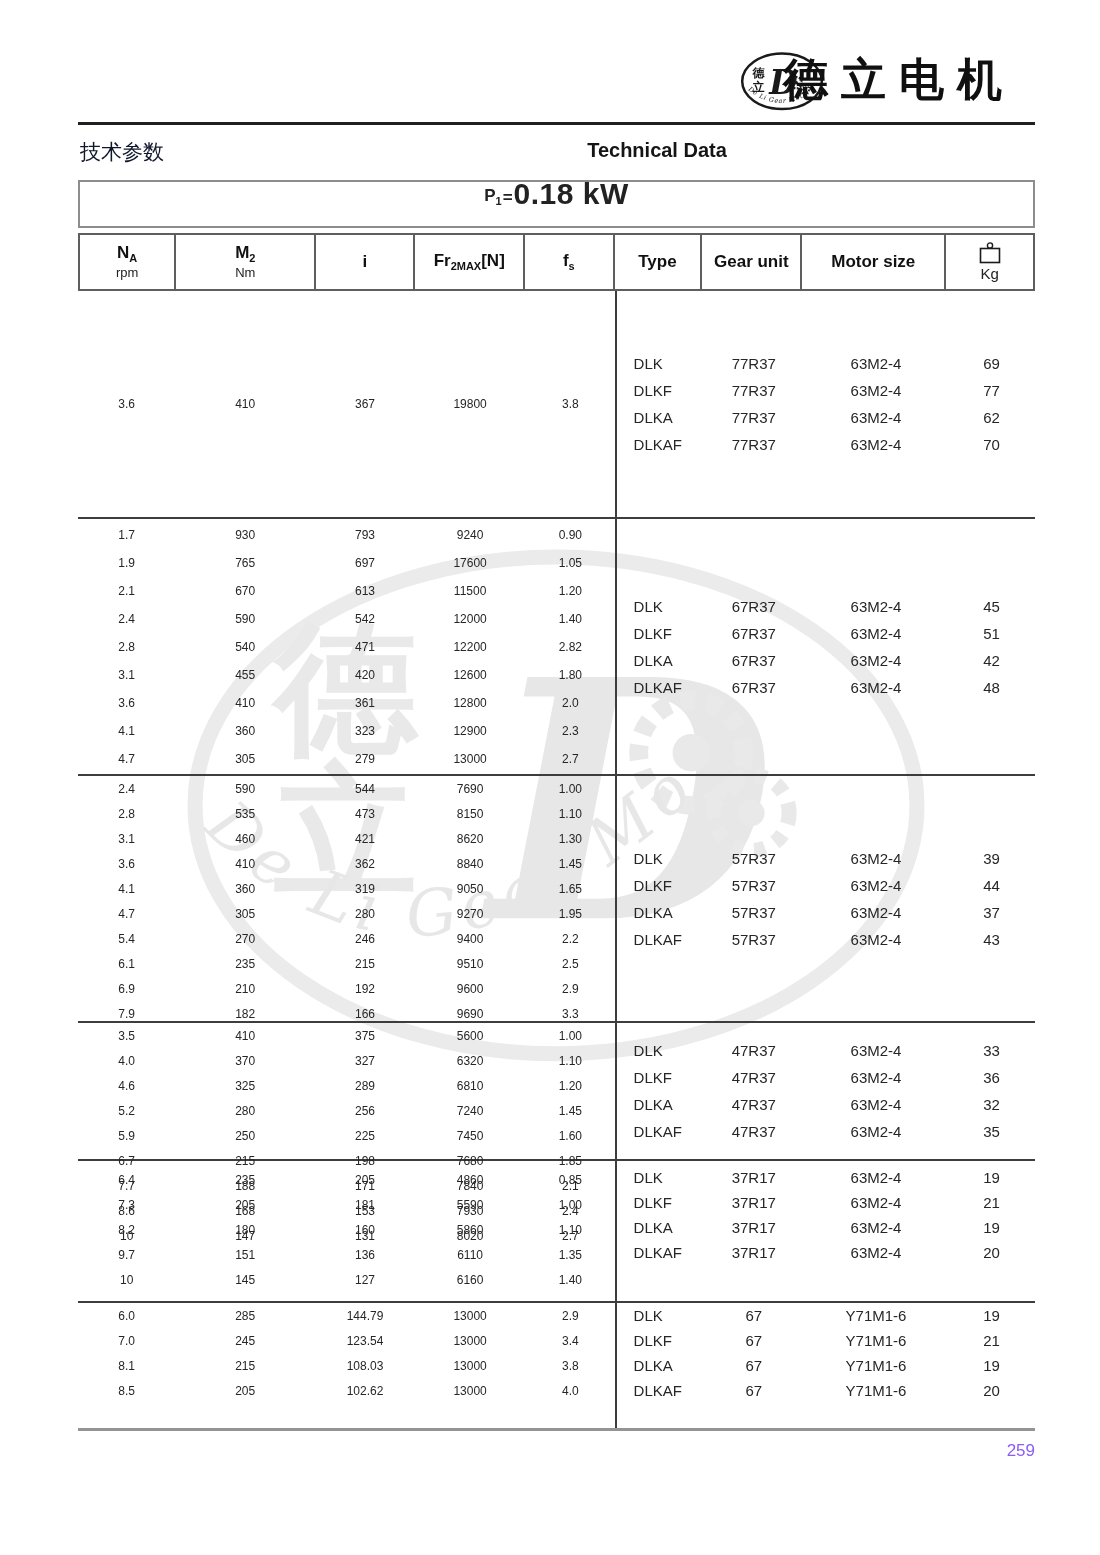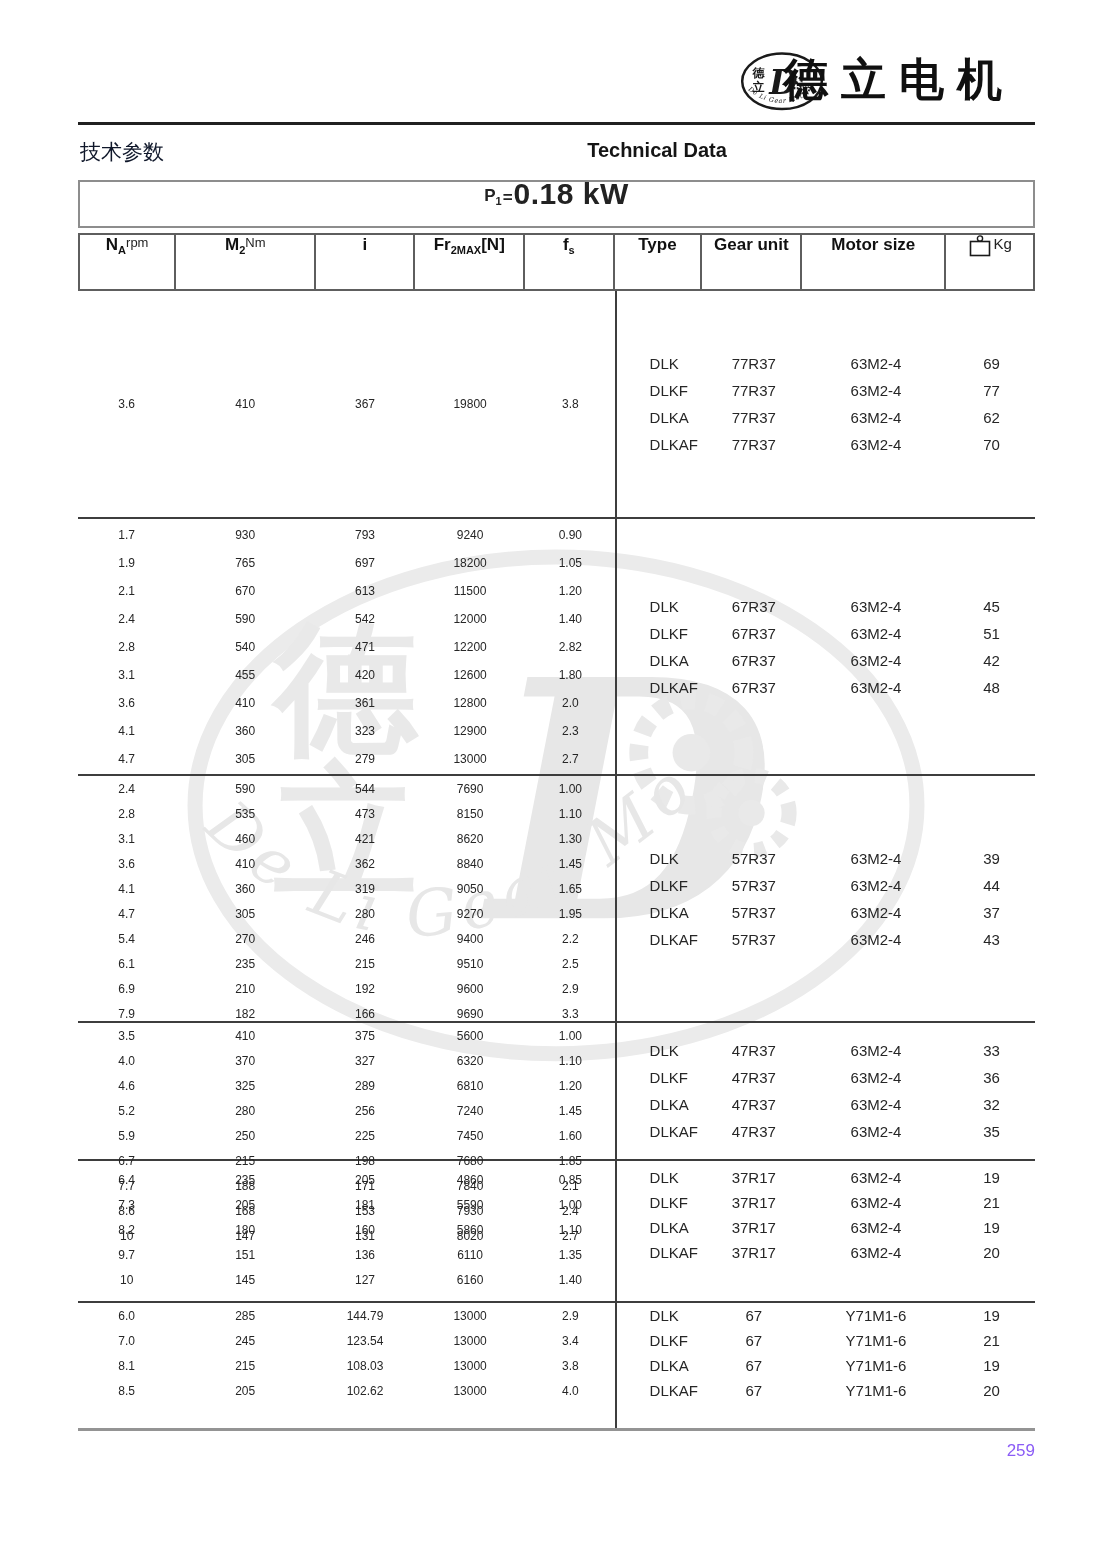--- a/index.html
+++ b/index.html
@@ -19,38 +19,38 @@
   .t-en{position:absolute;left:579px;transform:translateX(-50%);top:14px;font-size:20px;font-weight:bold;color:#151515}
   
   .power-box{height:48px;border:2px solid #8d8d8d;display:flex;align-items:flex-end;justify-content:center;padding-bottom:19px}
   .p-sym{font-size:17px;font-weight:bold;line-height:1}
   .p-sym sub{font-size:11px}
   .p-eq{font-size:17px;font-weight:bold;line-height:1;margin:0 1px 1px 1px}
   .p-val{font-size:30px;font-weight:bold;line-height:.82;letter-spacing:.5px}
   
   .head-row{margin-top:5px;height:58px;border:2px solid #5e5e5e;display:grid;
             grid-template-columns:10.1% 14.7% 10.4% 11.5% 9.4% 9.2% 10.5% 15.1% 9.1%}
-  .th{border-right:2px solid #5e5e5e;display:flex;flex-direction:row;align-items:flex-start;justify-content:center;line-height:1.2}
+  .th{border-right:2px solid #5e5e5e;display:flex;flex-direction:column;align-items:center;justify-content:center;line-height:1.2}
   .th:last-child{border-right:none}
   .th-main{font-size:17px;font-weight:bold;color:#111}
   .th-main sub{font-size:11px;font-weight:bold}
   .th-unit{font-size:13px;color:#222}
   .kg-icon{display:block;margin-bottom:1px}
   
   .tbody{position:relative;height:1140px;border-bottom:3px solid #949494}
   .vdivider{position:absolute;left:56.17%;top:0;height:100%;width:2px;margin-left:-1px;background:#3d3d3d}
   .group{display:flex;border-bottom:2px solid #3d3d3d}
   .group:last-child{border-bottom:none}
   .left{width:56.17%;display:flex;flex-direction:column}
   .right{width:43.83%;display:flex;flex-direction:column}
   .lrow{height:25px;flex:0 0 auto;display:grid;grid-template-columns:18.1% 26% 18.6% 20.5% 16.8%;
         align-items:center;text-align:center;font-size:12px;color:#262626}
   .rrow{height:25px;flex:0 0 auto;display:grid;grid-template-columns:21% 23.9% 34.4% 20.7%;
         align-items:center;text-align:center;font-size:15px;color:#262626}
-  .type-cell{text-align:left;padding-left:34px}
+  .type-cell{text-align:left;padding-left:18px}
   .group:nth-child(1){height:128px}
   .group:nth-child(1) .left,.group:nth-child(1) .right{padding-top:9px}
   .group:nth-child(2){height:228px}
   .group:nth-child(3){height:257px}
   .group:nth-child(4){height:247px}
   .group:nth-child(5){height:138px}
   .group:nth-child(6){height:142px}
   .group:nth-child(2) .left,.group:nth-child(3) .left,.group:nth-child(4) .left,.group:nth-child(5) .left{justify-content:space-evenly}
   .group:nth-child(2) .right,.group:nth-child(3) .right,.group:nth-child(4) .right,.group:nth-child(5) .right{justify-content:center;gap:2px}
   .group:nth-child(6) .left{padding-top:6px}
@@ -189,21 +189,21 @@
             <span class="lcell">1.7</span>
             <span class="lcell">930</span>
             <span class="lcell">793</span>
             <span class="lcell">9240</span>
             <span class="lcell">0.90</span>
           </div>
           <div class="lrow">
             <span class="lcell">1.9</span>
             <span class="lcell">765</span>
             <span class="lcell">697</span>
-            <span class="lcell">18200</span>
+            <span class="lcell">17600</span>
             <span class="lcell">1.05</span>
           </div>
           <div class="lrow">
             <span class="lcell">2.1</span>
             <span class="lcell">670</span>
             <span class="lcell">613</span>
             <span class="lcell">11500</span>
             <span class="lcell">1.20</span>
           </div>
           <div class="lrow">

